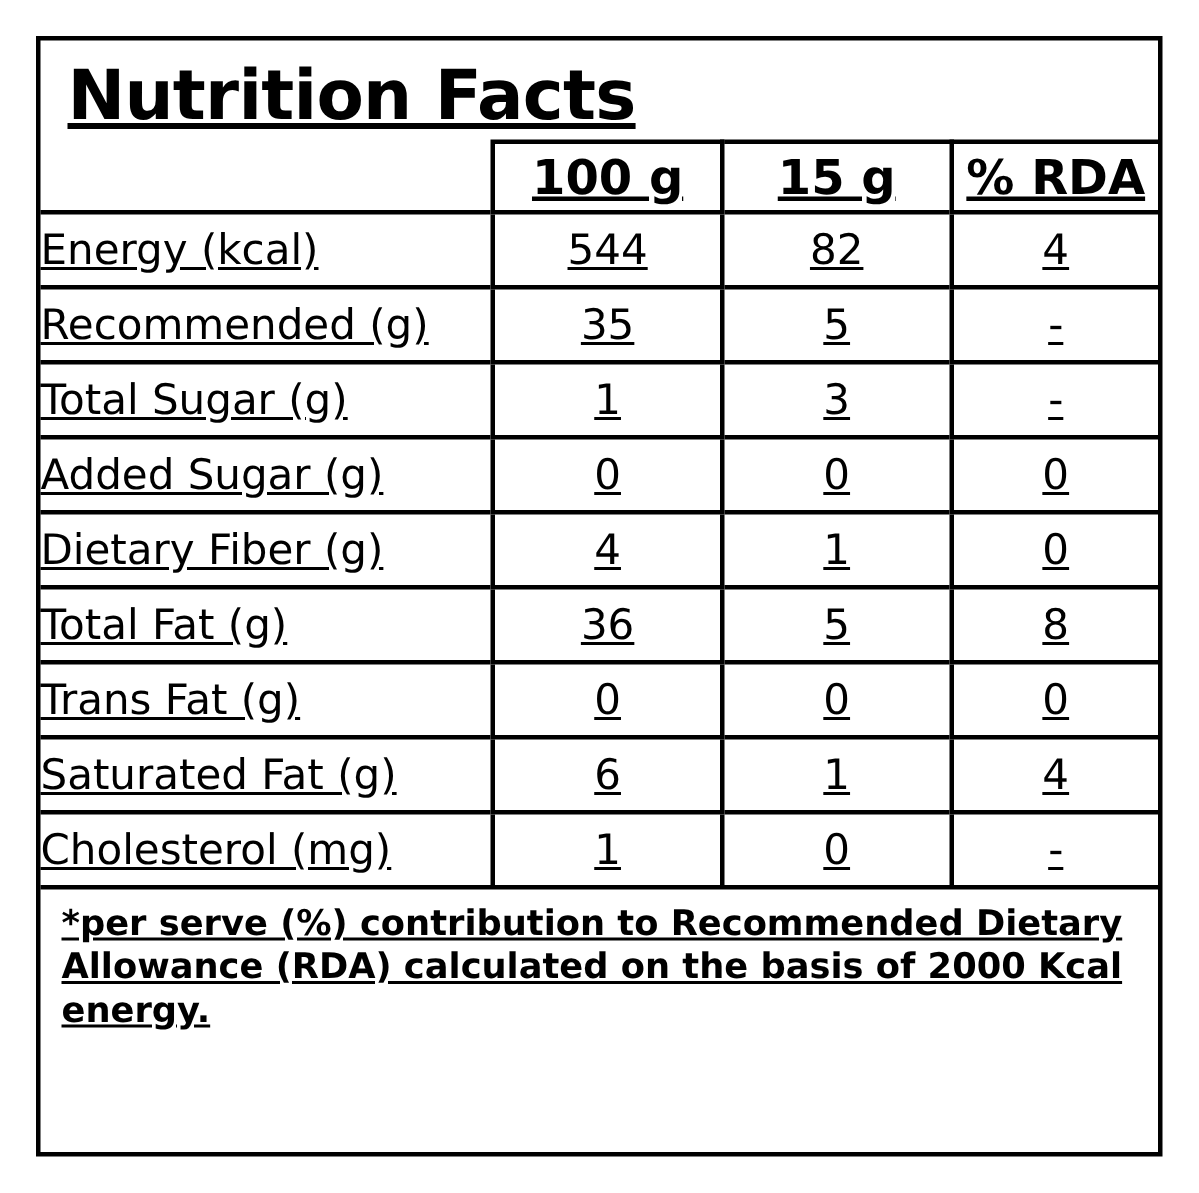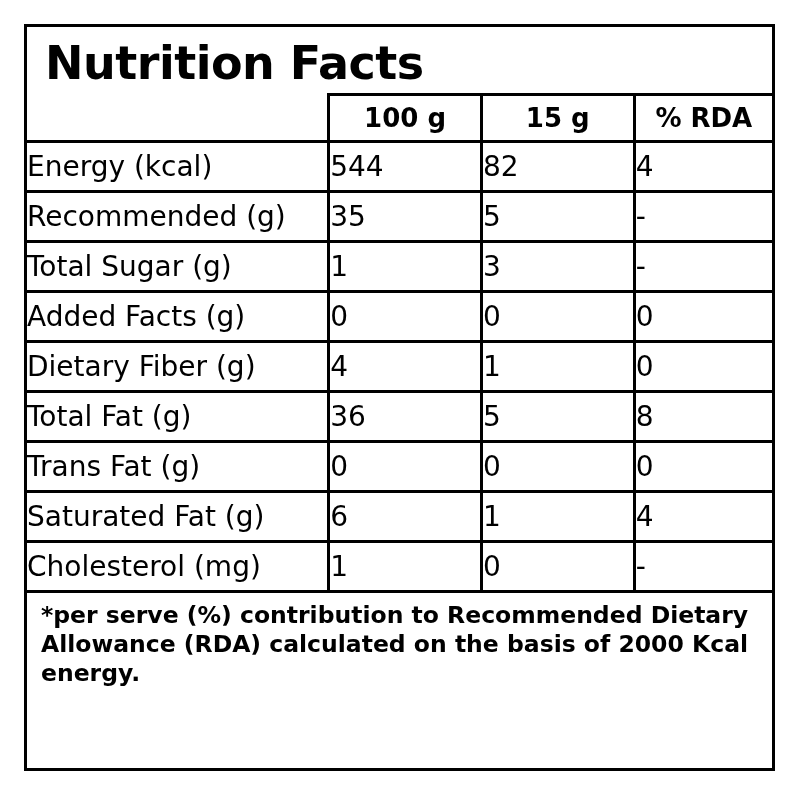--- a/index.html
+++ b/index.html
@@ -17,20 +17,21 @@
 
   .panel {
     position: absolute;
     left: 24px;
     top: 24px;
     width: 751px;
     height: 747px;
     border: 3px solid #000000;
     box-sizing: border-box;
     background: #ffffff;
+    text-decoration: underline;
   }
 
   .title {
     font-size: 46px;
     font-weight: bold;
     letter-spacing: -0.5px;
     padding: 12px 0 6px 18px;
     line-height: 1.05;
     white-space: nowrap;
   }
@@ -56,33 +57,33 @@
     vertical-align: middle;
   }
   table.nft th:last-child, table.nft td:last-child {
     border-right: none;
   }
 
   table.nft thead th {
     font-weight: bold;
     text-align: center;
     height: 44px;
-    font-size: 26px;
+    font-size: 32px;
   }
   table.nft thead th.blank {
     border-top: none;
   }
 
   td.label {
     text-align: left;
     padding-left: 16px;
     white-space: nowrap;
   }
   td.val {
-    text-align: left;
+    text-align: center;
   }
 
   .footnote {
     border-top: 3px solid #000000;
     padding: 8px 14px 10px 14px;
     font-size: 23.5px;
     font-weight: bold;
     line-height: 1.22;
   }
 </style>
@@ -121,21 +122,21 @@
         <td class="val">5</td>
         <td class="val">-</td>
       </tr>
       <tr>
         <td class="label">Total Sugar (g)</td>
         <td class="val">1</td>
         <td class="val">3</td>
         <td class="val">-</td>
       </tr>
       <tr>
-        <td class="label">Added Facts (g)</td>
+        <td class="label">Added Sugar (g)</td>
         <td class="val">0</td>
         <td class="val">0</td>
         <td class="val">0</td>
       </tr>
       <tr>
         <td class="label">Dietary Fiber (g)</td>
         <td class="val">4</td>
         <td class="val">1</td>
         <td class="val">0</td>
       </tr>

